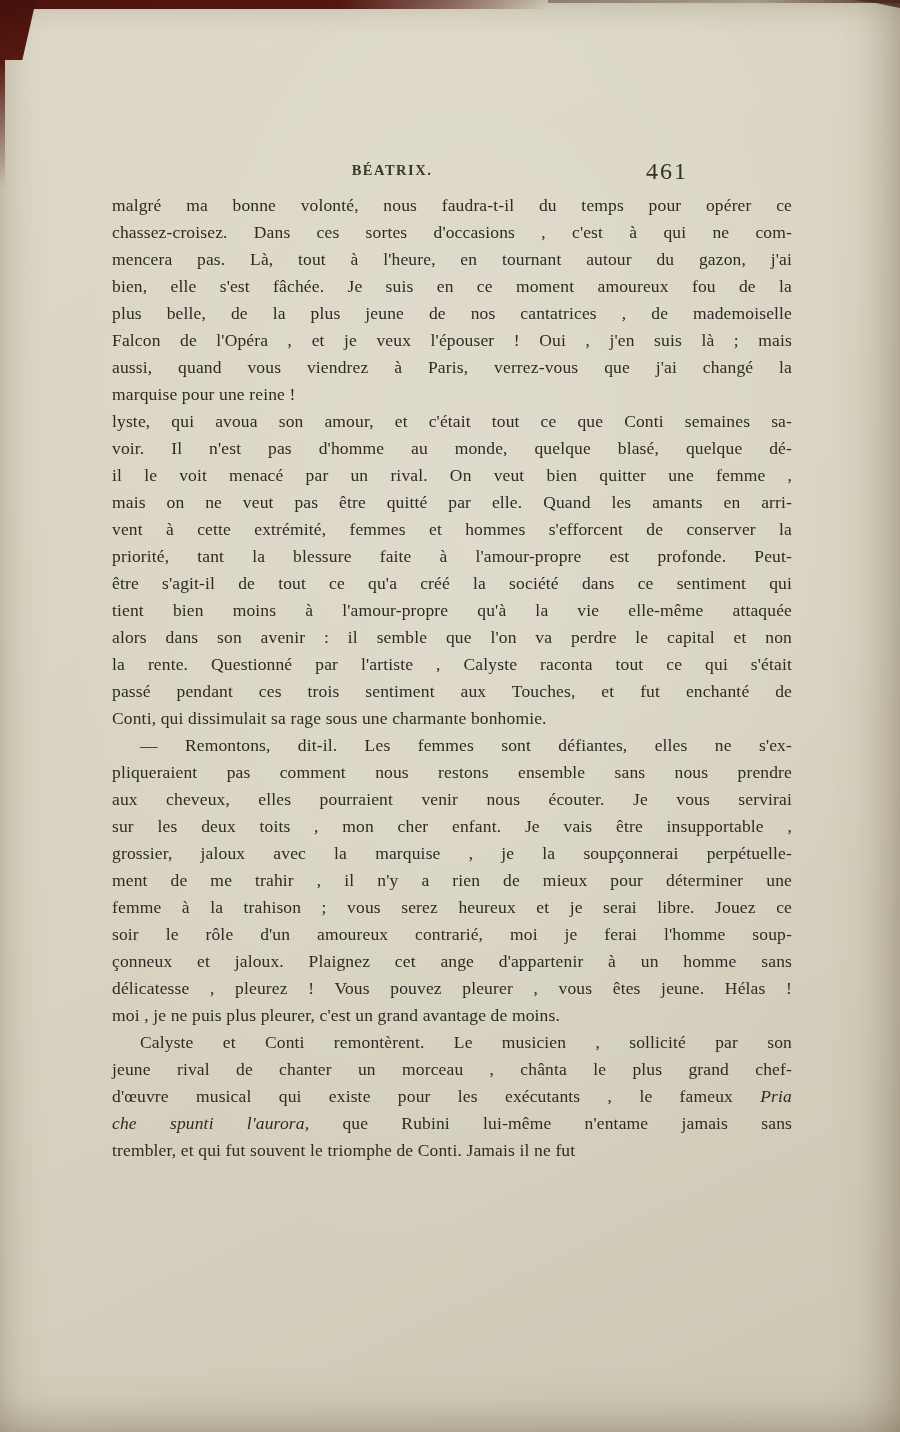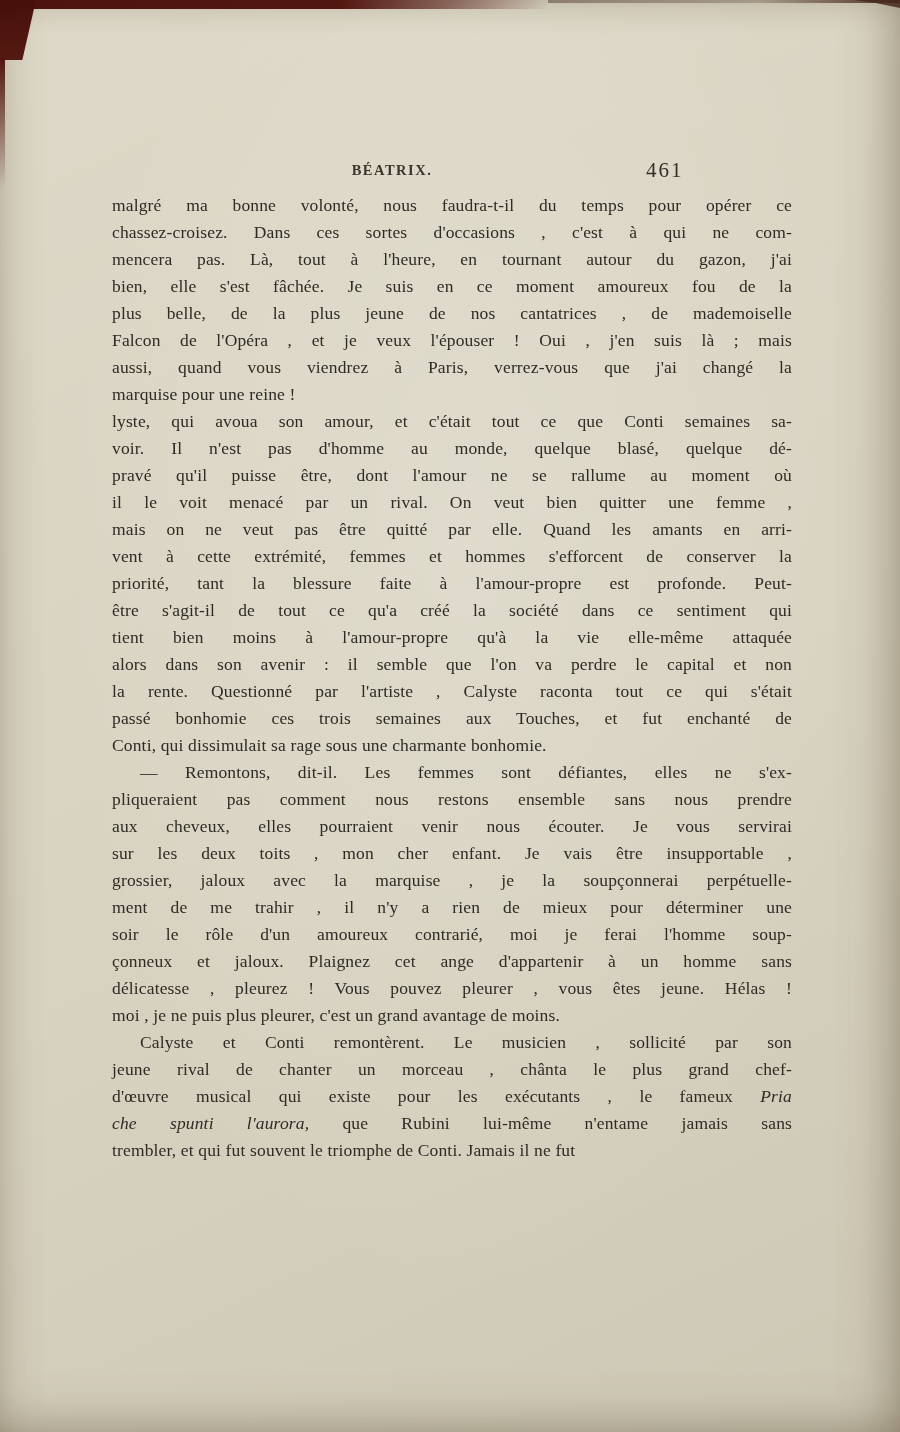--- a/index.html
+++ b/index.html
@@ -66,21 +66,21 @@
     text-align: center;
     font-size: 14.5px;
     letter-spacing: 1.5px;
     font-weight: bold;
     color: #3a362c;
     top: 4px;
   }
   .page-number {
     position: absolute;
     left: 534px; top: 0;
-    font-size: 21px;
+    font-size: 24px;
     letter-spacing: 2px;
     color: #33302a;
   }
   
   .body-text {
     position: absolute;
     left: 112px; top: 192px;
     width: 680px;
   }
   .line {
@@ -115,37 +115,37 @@
       <div class="line"><span>malgré ma bonne volonté, nous faudra-t-il du temps pour opérer ce</span></div>
       <div class="line"><span>chassez-croisez. Dans ces sortes d'occasions , c'est à qui ne com-</span></div>
       <div class="line"><span>mencera pas. Là, tout à l'heure, en tournant autour du gazon, j'ai</span></div>
       <div class="line"><span>bien, elle s'est fâchée. Je suis en ce moment amoureux fou de la</span></div>
       <div class="line"><span>plus belle, de la plus jeune de nos cantatrices , de mademoiselle</span></div>
       <div class="line"><span>Falcon de l'Opéra , et je veux l'épouser ! Oui , j'en suis là ; mais</span></div>
       <div class="line"><span>aussi, quand vous viendrez à Paris, verrez-vous que j'ai changé la</span></div>
       <div class="line last"><span>marquise pour une reine !</span></div>
       <div class="line"><span>lyste, qui avoua son amour, et c'était tout ce que Conti semaines sa-</span></div>
       <div class="line"><span>voir. Il n'est pas d'homme au monde, quelque blasé, quelque dé-</span></div>
-      <div class="line"><span>pravé qu'il puisse être, dont l'amour ne se rallume au moment où</span></div>
       <div class="line"><span>il le voit menacé par un rival. On veut bien quitter une femme ,</span></div>
       <div class="line"><span>mais on ne veut pas être quitté par elle. Quand les amants en arri-</span></div>
       <div class="line"><span>vent à cette extrémité, femmes et hommes s'efforcent de conserver la</span></div>
       <div class="line"><span>priorité, tant la blessure faite à l'amour-propre est profonde. Peut-</span></div>
       <div class="line"><span>être s'agit-il de tout ce qu'a créé la société dans ce sentiment qui</span></div>
       <div class="line"><span>tient bien moins à l'amour-propre qu'à la vie elle-même attaquée</span></div>
       <div class="line"><span>alors dans son avenir : il semble que l'on va perdre le capital et non</span></div>
       <div class="line"><span>la rente. Questionné par l'artiste , Calyste raconta tout ce qui s'était</span></div>
-      <div class="line"><span>passé bonhomie ces trois semaines aux Touches, et fut enchanté de</span></div>
+      <div class="line"><span>passé pendant ces trois sentiment aux Touches, et fut enchanté de</span></div>
       <div class="line last"><span>Conti, qui dissimulait sa rage sous une charmante bonhomie.</span></div>
       <div class="line indent"><span>— Remontons, dit-il. Les femmes sont défiantes, elles ne s'ex-</span></div>
       <div class="line"><span>pliqueraient pas comment nous restons ensemble sans nous prendre</span></div>
       <div class="line"><span>aux cheveux, elles pourraient venir nous écouter. Je vous servirai</span></div>
       <div class="line"><span>sur les deux toits , mon cher enfant. Je vais être insupportable ,</span></div>
       <div class="line"><span>grossier, jaloux avec la marquise , je la soupçonnerai perpétuelle-</span></div>
       <div class="line"><span>ment de me trahir , il n'y a rien de mieux pour déterminer une</span></div>
+      <div class="line"><span>femme à la trahison ; vous serez heureux et je serai libre. Jouez ce</span></div>
       <div class="line"><span>soir le rôle d'un amoureux contrarié, moi je ferai l'homme soup-</span></div>
       <div class="line"><span>çonneux et jaloux. Plaignez cet ange d'appartenir à un homme sans</span></div>
       <div class="line"><span>délicatesse , pleurez ! Vous pouvez pleurer , vous êtes jeune. Hélas !</span></div>
       <div class="line last"><span>moi , je ne puis plus pleurer, c'est un grand avantage de moins.</span></div>
       <div class="line indent"><span>Calyste et Conti remontèrent. Le musicien , sollicité par son</span></div>
       <div class="line"><span>jeune rival de chanter un morceau , chânta le plus grand chef-</span></div>
       <div class="line"><span>d'œuvre musical qui existe pour les exécutants , le fameux </span><span class="it">Pria</span></div>
       <div class="line"><span class="it">che spunti l'aurora,</span><span> que Rubini lui-même n'entame jamais sans</span></div>
       <div class="line last"><span>trembler, et qui fut souvent le triomphe de Conti. Jamais il ne fut</span></div>
     </div>

